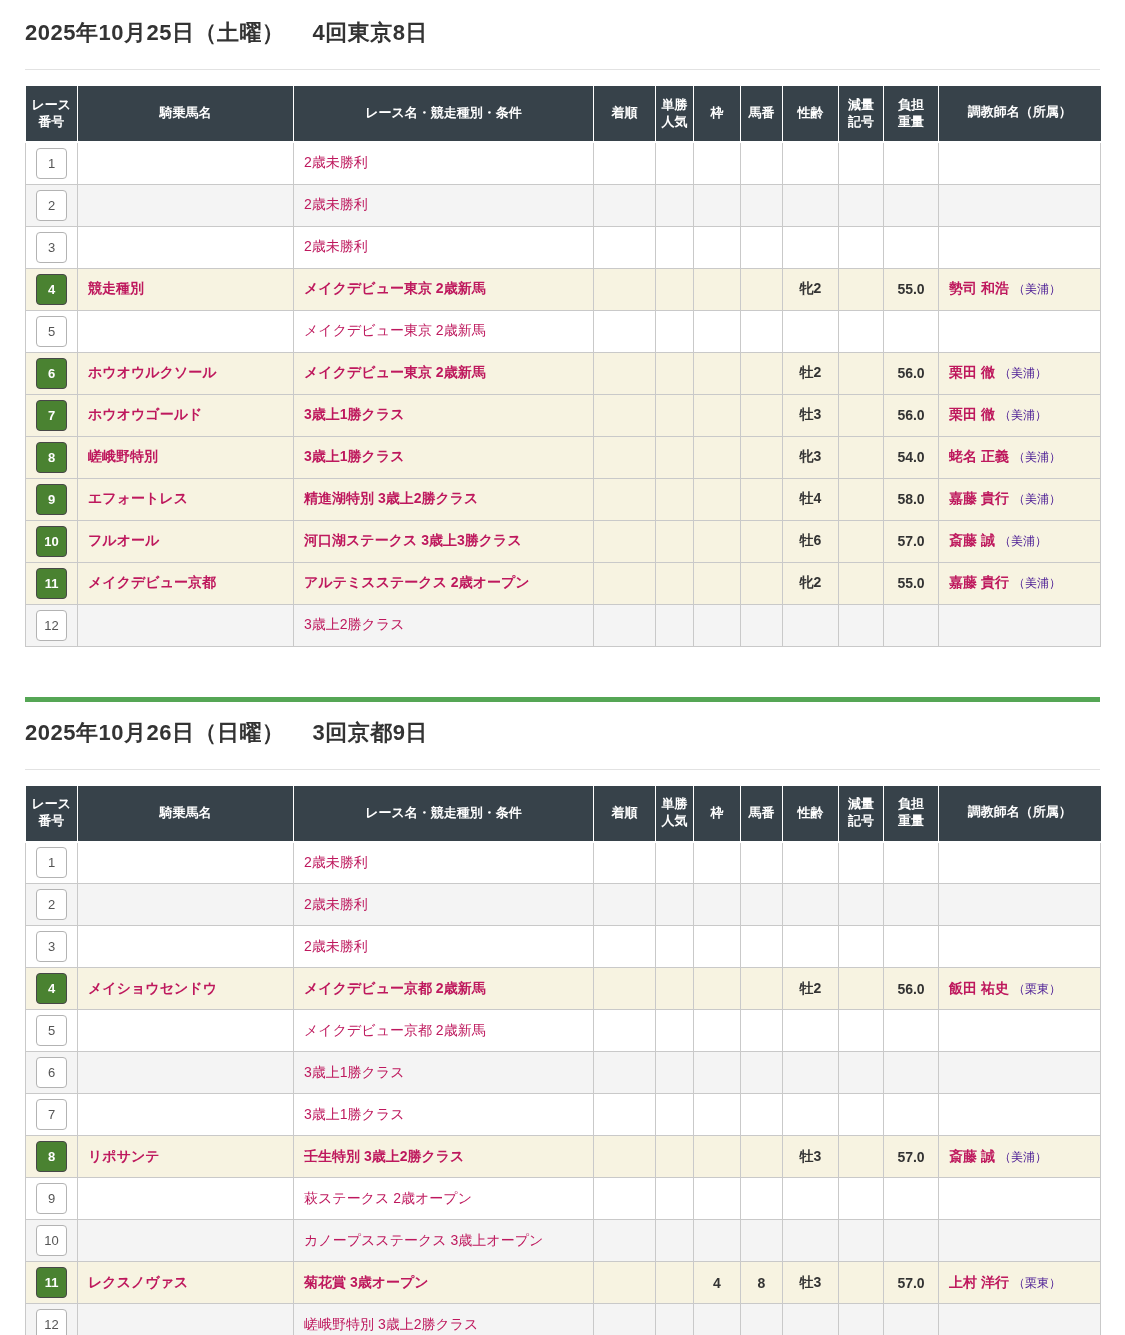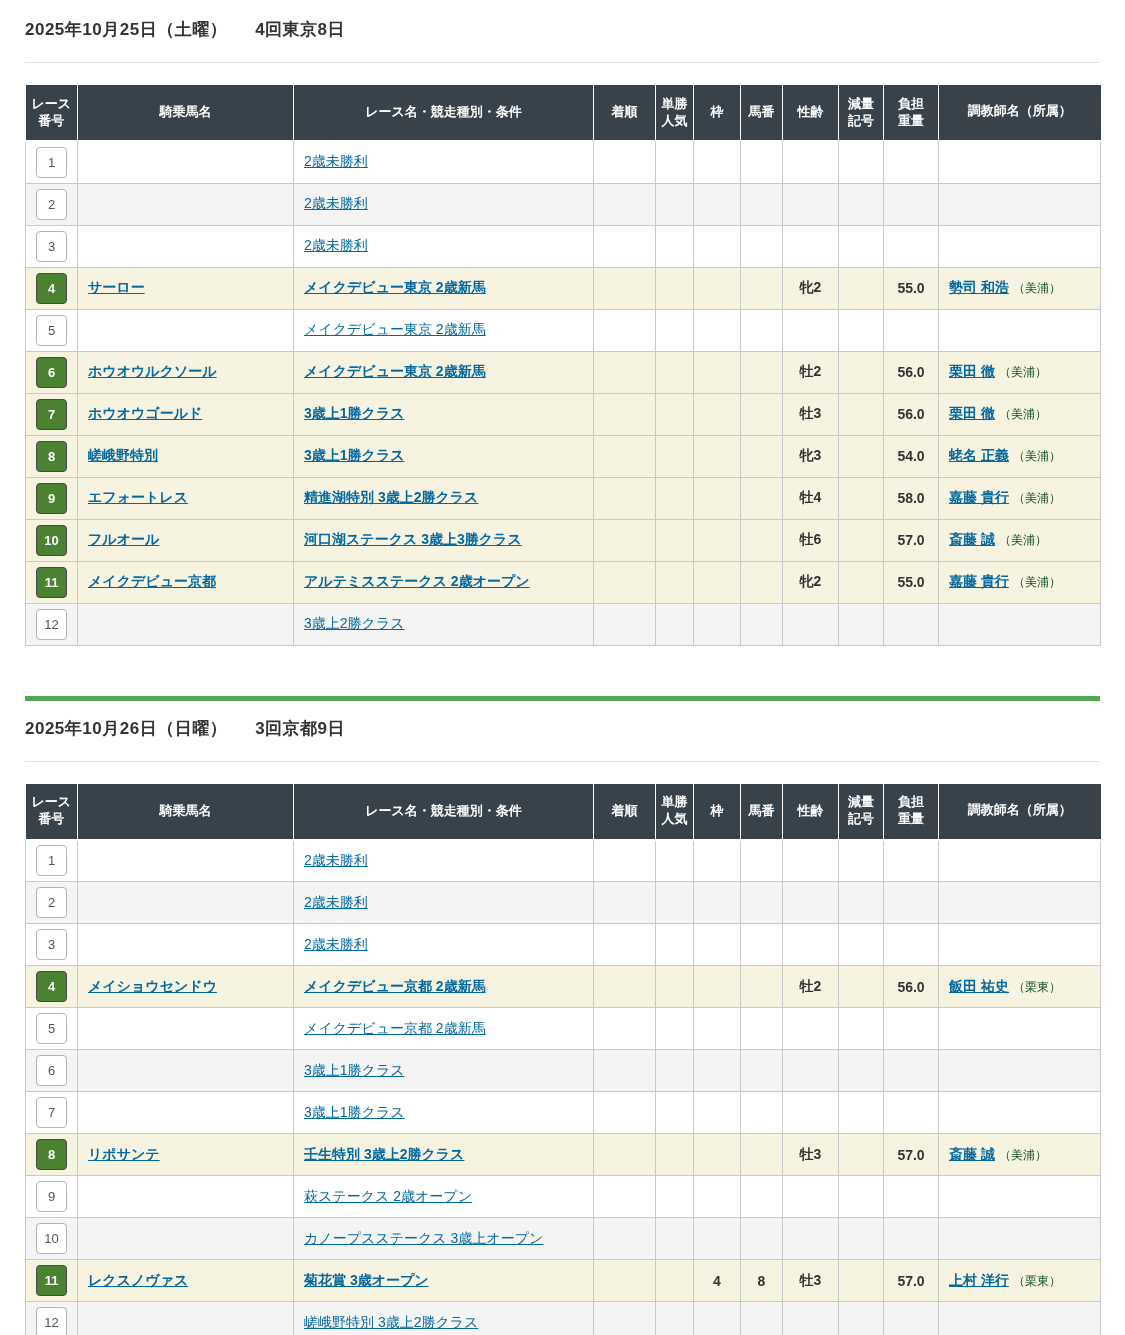--- a/index.html
+++ b/index.html
@@ -7,36 +7,36 @@
     margin: 0; padding: 0;
     background: #ffffff;
     font-family: "Liberation Sans", "DejaVu Sans", sans-serif;
     color: #333;
   }
   body { width: 1125px; min-height: 1335px; }
   .wrap { padding: 10px 25px 20px; }
 
   .day-heading {
     margin: 8px 0 0;
-    font-size: 17px;
+    font-size: 22px;
     font-weight: bold;
     color: #333;
     letter-spacing: 0.5px;
   }
   .day-heading .meeting { margin-left: 28px; }
 
   .heading-rule {
     margin-top: 21px;
     border: 0;
     border-top: 1px solid #e2e2e2;
     height: 0;
   }
 
   table.sched {
-    margin-top: 22px;
+    margin-top: 16px;
     width: 1075px;
     border-collapse: collapse;
     table-layout: fixed;
   }
   table.sched th {
     background: #37424a;
     color: #fff;
     font-size: 13px;
     font-weight: bold;
     text-align: center;
@@ -79,30 +79,29 @@
   .no-box.hl {
     background: #4a8231;
     border-color: #474747;
     color: #fff;
     font-weight: bold;
   }
 
   td.c-center { text-align: center; padding: 0 4px; }
 
   a.lk {
-    color: #0369a1;
-    text-decoration: underline;
+    color: #be185d;
     cursor: pointer;
   }
   a.lk:empty { display: none; }
 
   .affil {
     font-size: 12px;
     font-weight: normal;
-    color: #14532d;
+    color: #4c1d95;
     margin-left: 4px;
   }
   .affil:empty { display: none; }
 
   .green-divider {
     margin-top: 50px;
     height: 5px;
     background: #55a655;
     width: 1075px;
   }
@@ -184,21 +183,21 @@
     <td class="c-center"></td>
     <td class="c-center"></td>
     <td class="c-center"></td>
     <td class="c-center"></td>
     <td class="c-center"></td>
     <td class="c-center"></td>
     <td class="c-trainer"></td>
   </tr>
           <tr class="row-hl">
     <td class="c-no"><span class="no-box hl">4</span></td>
-    <td class="c-horse"><a class="lk">サーロー</a></td>
+    <td class="c-horse"><a class="lk">競走種別</a></td>
     <td class="c-race"><a class="lk">メイクデビュー東京 2歳新馬</a></td>
     <td class="c-center"></td>
     <td class="c-center"></td>
     <td class="c-center"></td>
     <td class="c-center"></td>
     <td class="c-center">牝2</td>
     <td class="c-center"></td>
     <td class="c-center">55.0</td>
     <td class="c-trainer"><a class="lk">勢司 和浩</a><span class="affil">（美浦）</span></td>
   </tr>

